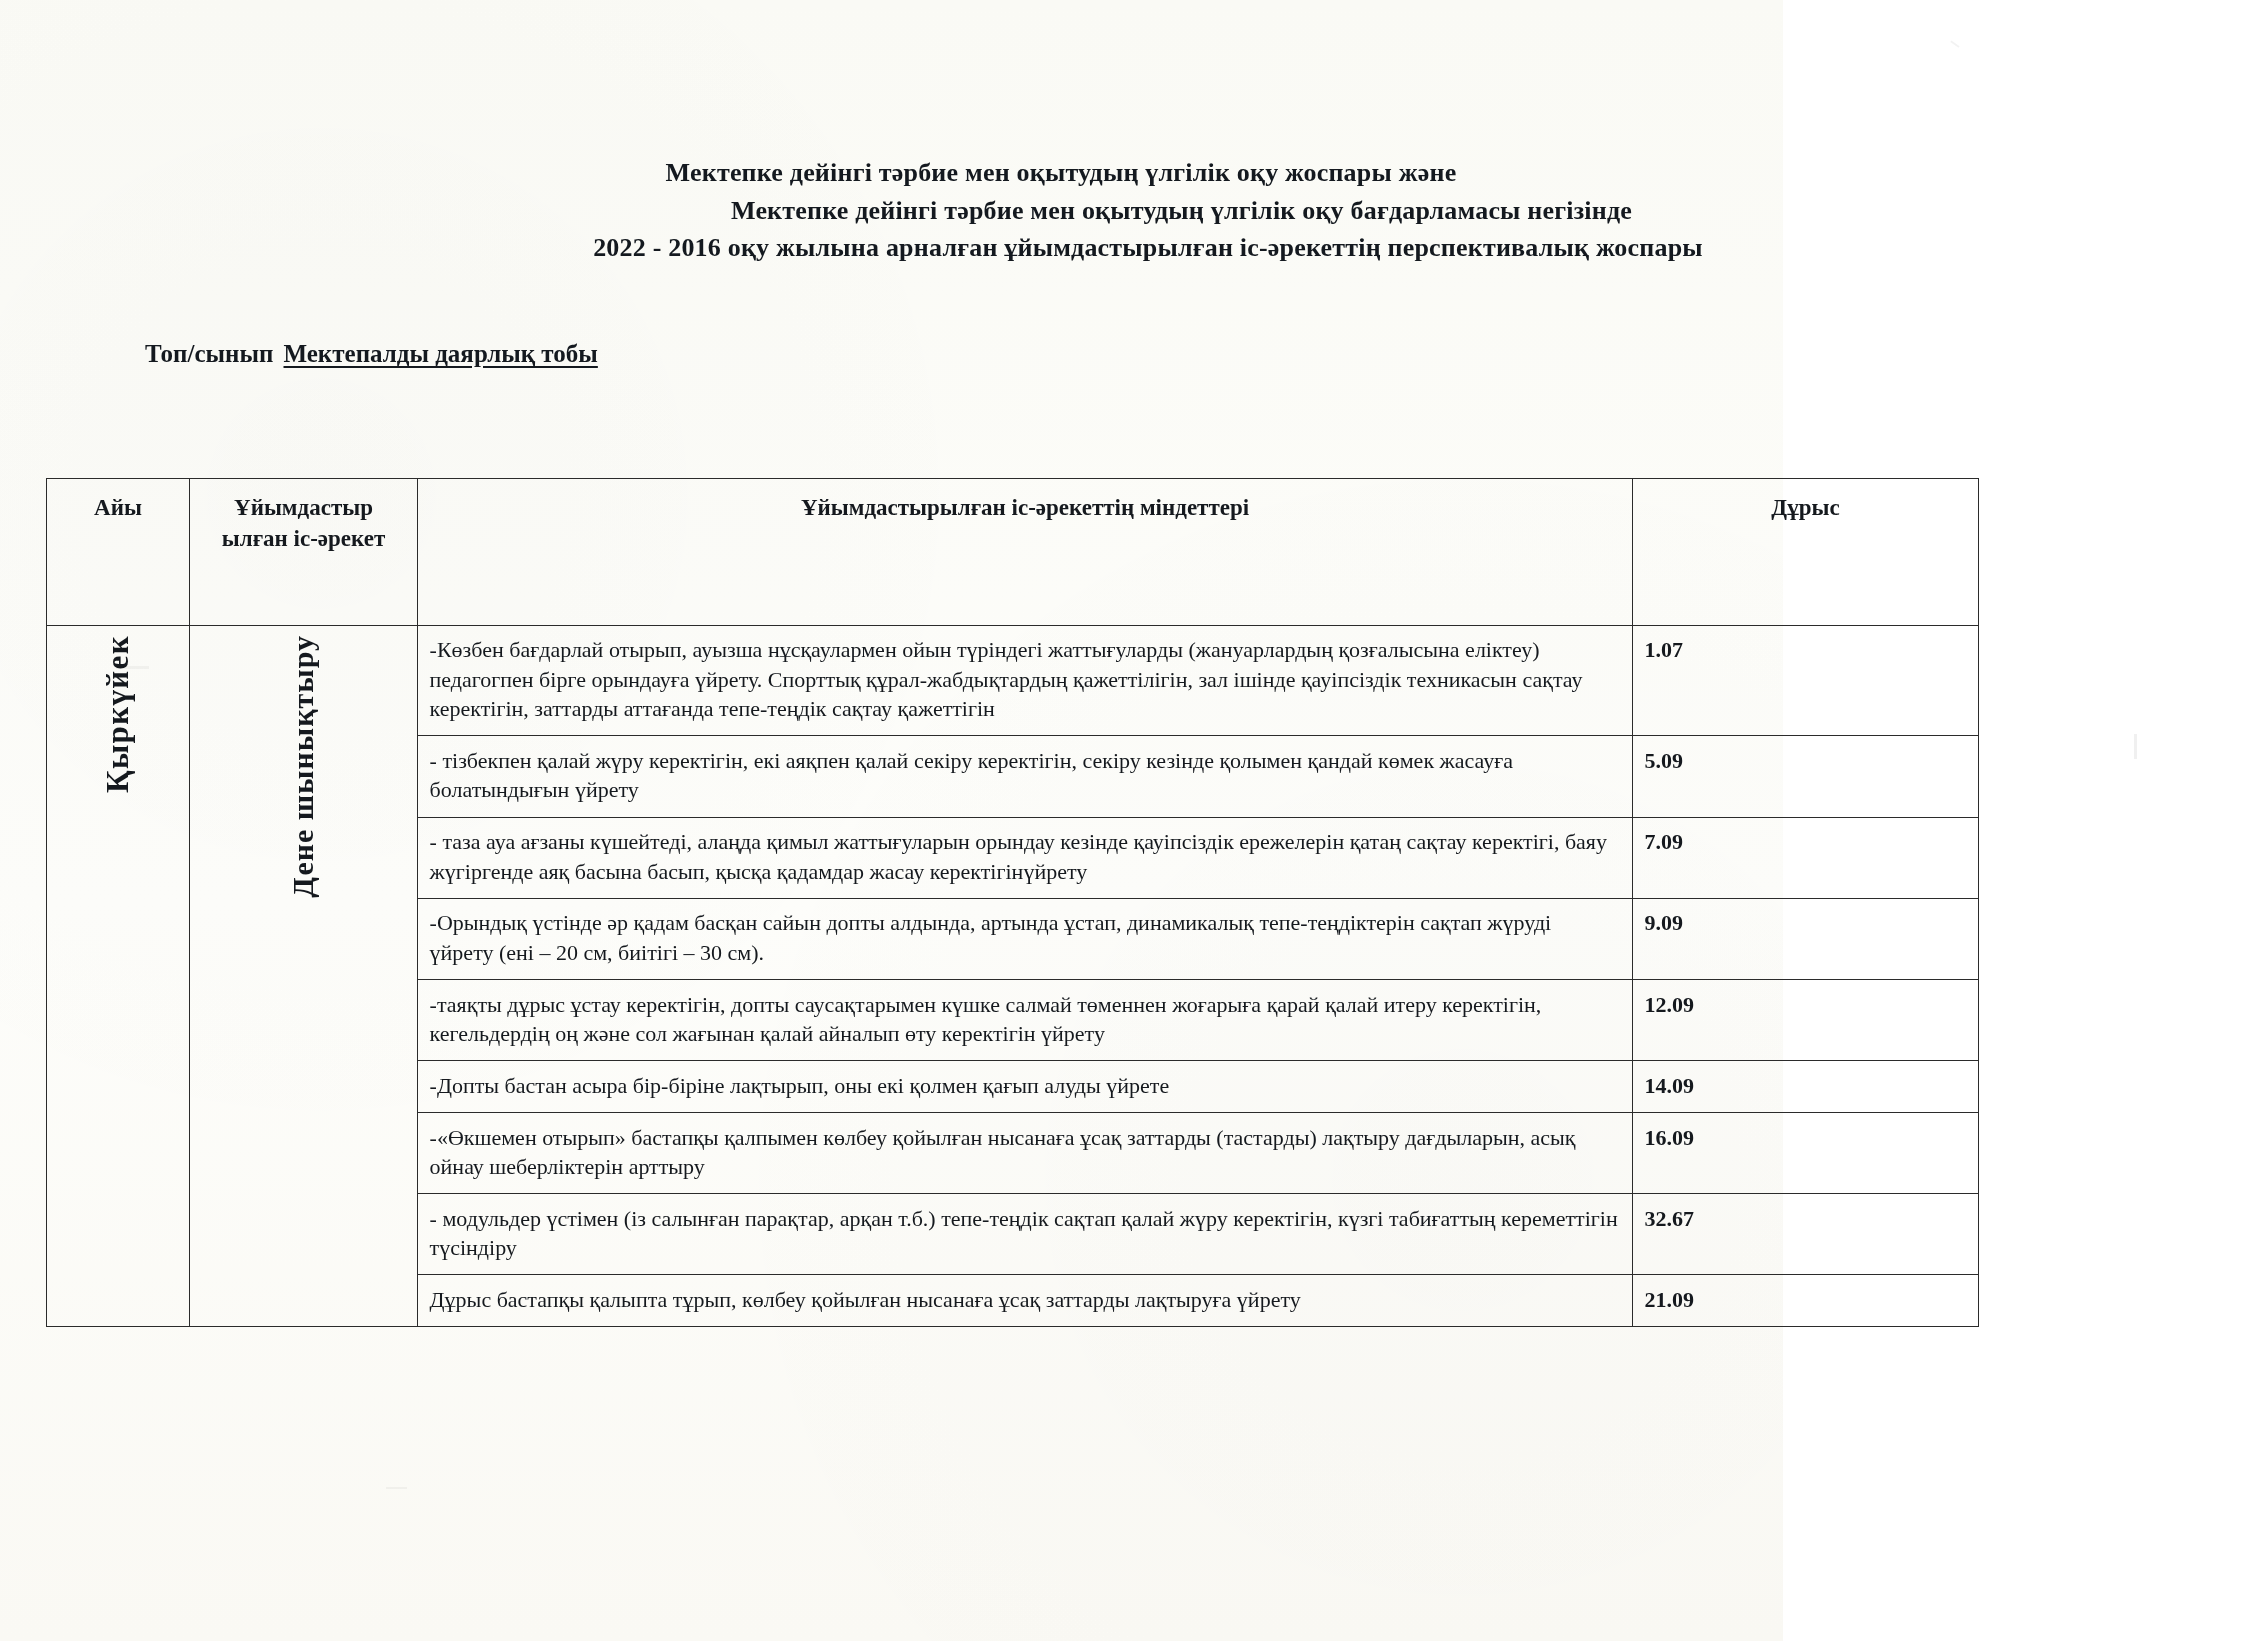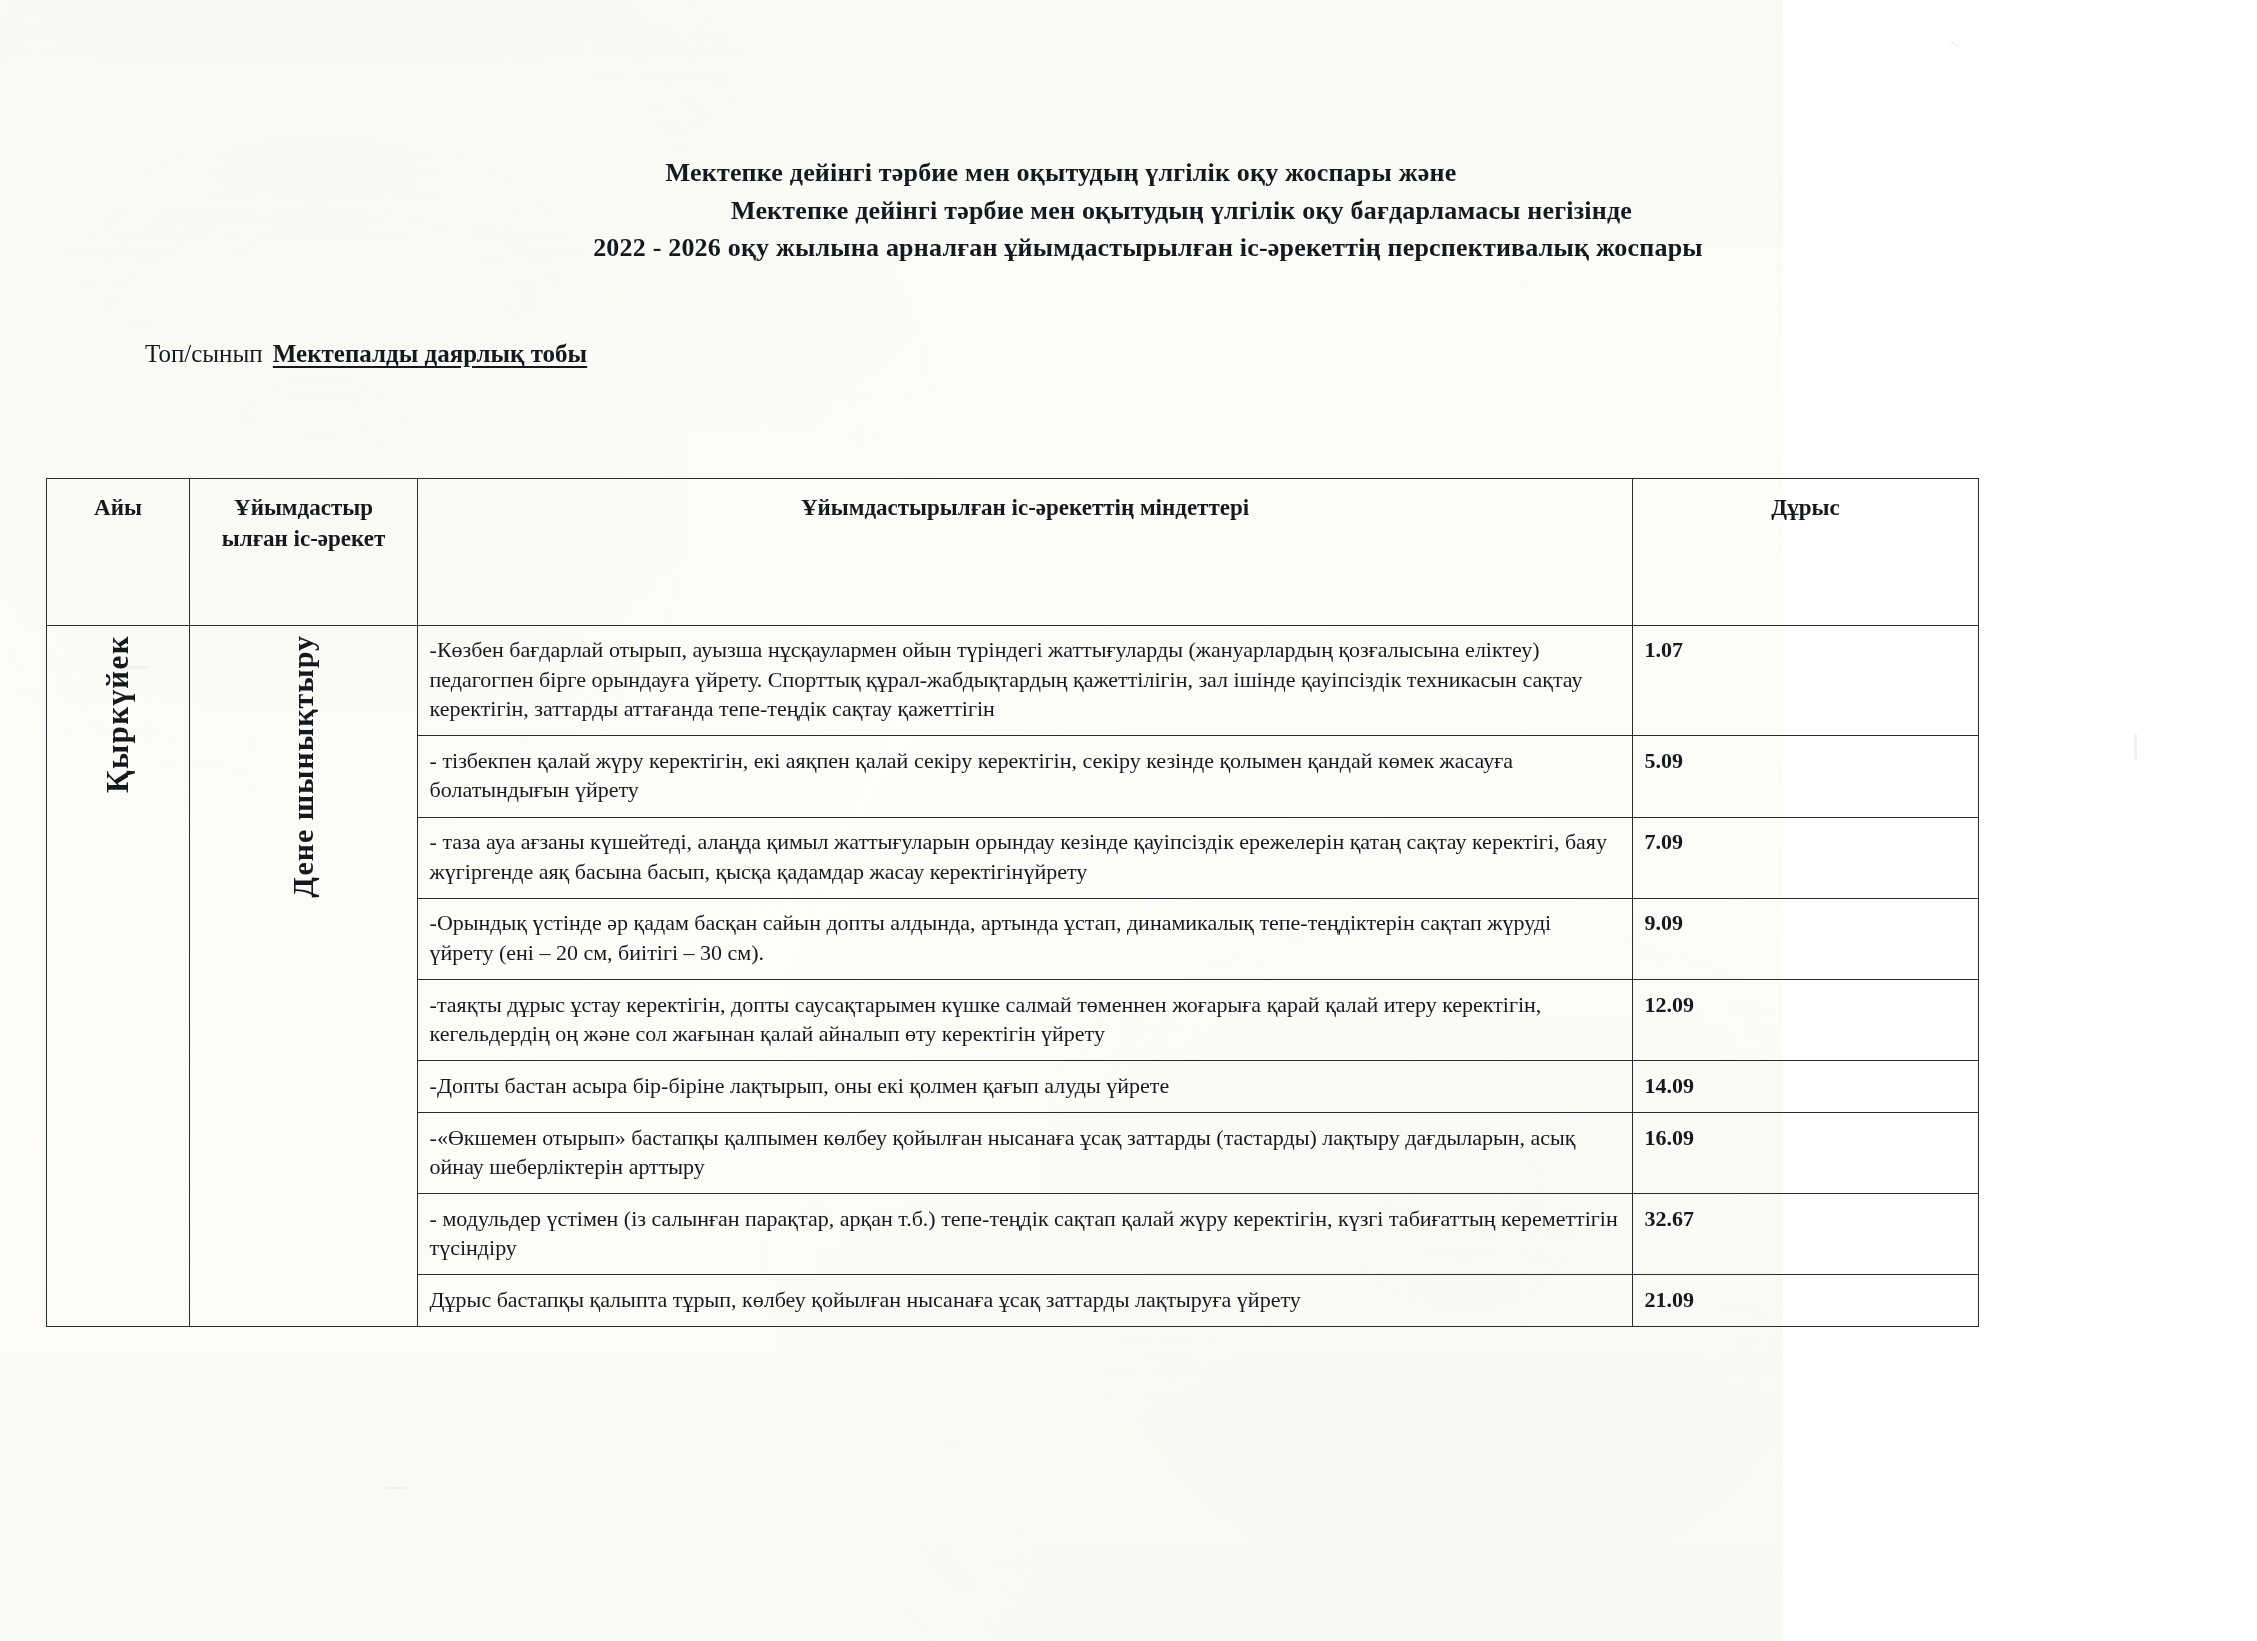--- a/index.html
+++ b/index.html
@@ -64,21 +64,21 @@
     top: 334px;
     font-size: 25px;
     font-weight: bold;
     line-height: 1.62;
     color: #14191f;
   }
   .meta-row {
     white-space: nowrap;
   }
   .meta-label {
-    font-weight: normal;
+    font-weight: bold;
   }
   .meta-value {
     font-weight: bold;
     text-decoration: underline;
     text-underline-offset: 3.9px;
     padding: 0 3.9px;
   }
 
   table.plan {
     position: absolute;
@@ -163,21 +163,21 @@
 </style>
 </head>
 <body>
 
 <div class="page">
   <div class="paper-tint"></div>
 
   <div class="title-block">
     <div class="title-line l1">Мектепке дейінгі тәрбие мен оқытудың үлгілік оқу жоспары және</div>
     <div class="title-line l2">Мектепке дейінгі тәрбие мен оқытудың үлгілік оқу бағдарламасы негізінде</div>
-    <div class="title-line l3">2022 - 2026 оқу жылына арналған ұйымдастырылған іс-әрекеттің перспективалық жоспары</div>
+    <div class="title-line l3">2022 - 2016 оқу жылына арналған ұйымдастырылған іс-әрекеттің перспективалық жоспары</div>
   </div>
 
   <div class="meta-block">
     <div class="meta-row">
       <span class="meta-label">Топ/сынып</span>
       <span class="meta-value">Мектепалды даярлық  тобы</span>
     </div>
   </div>
 
   <table class="plan">

